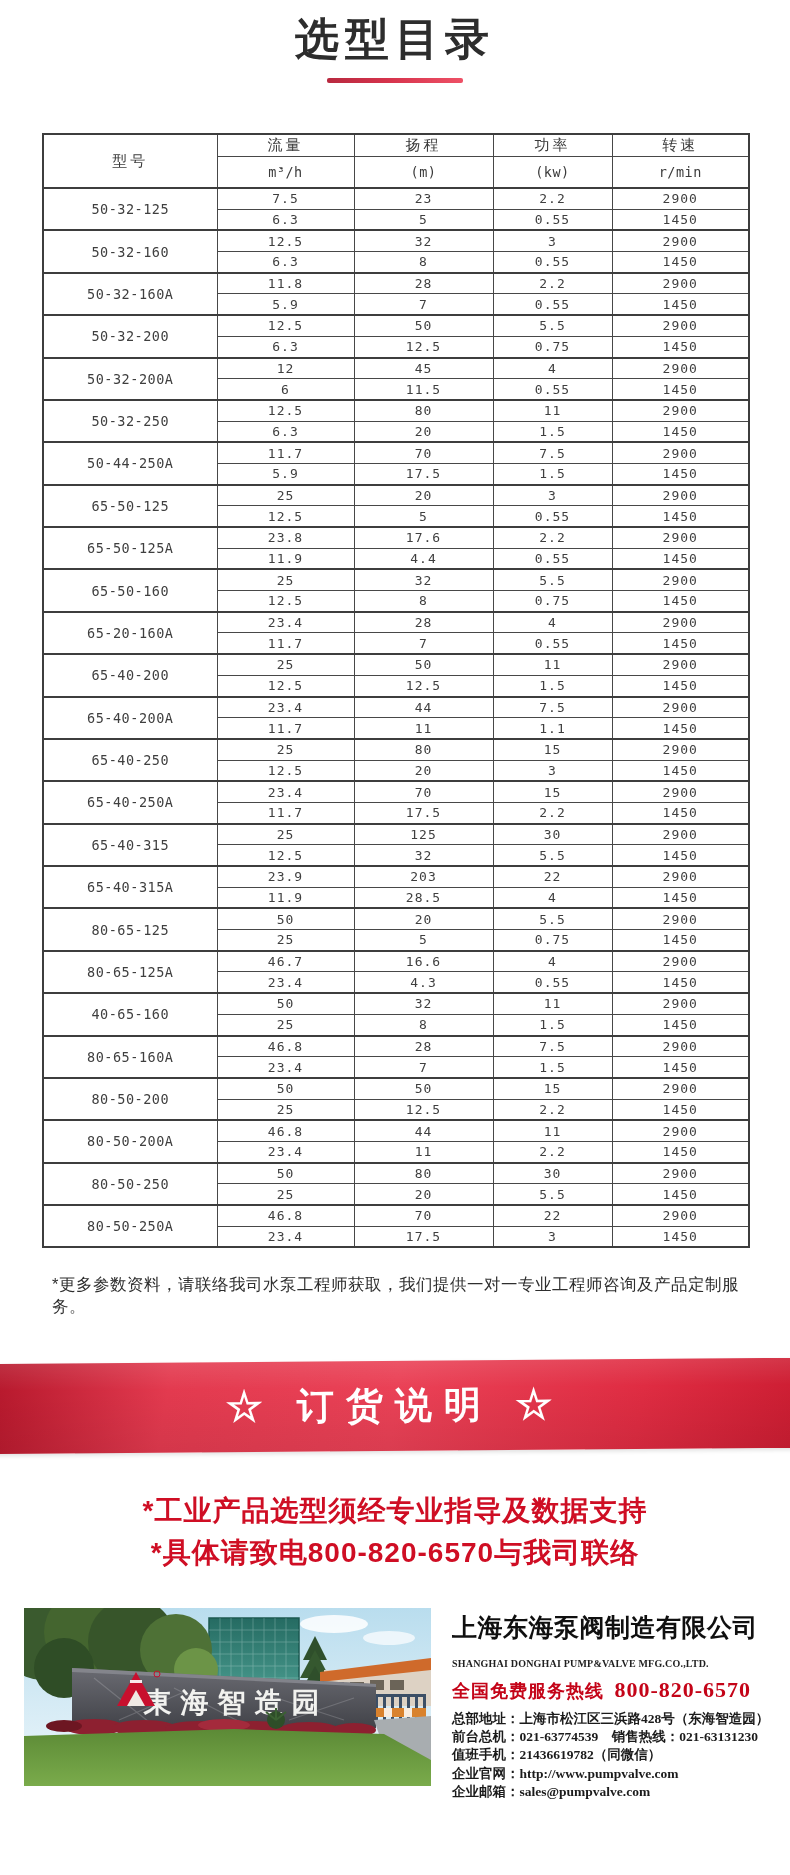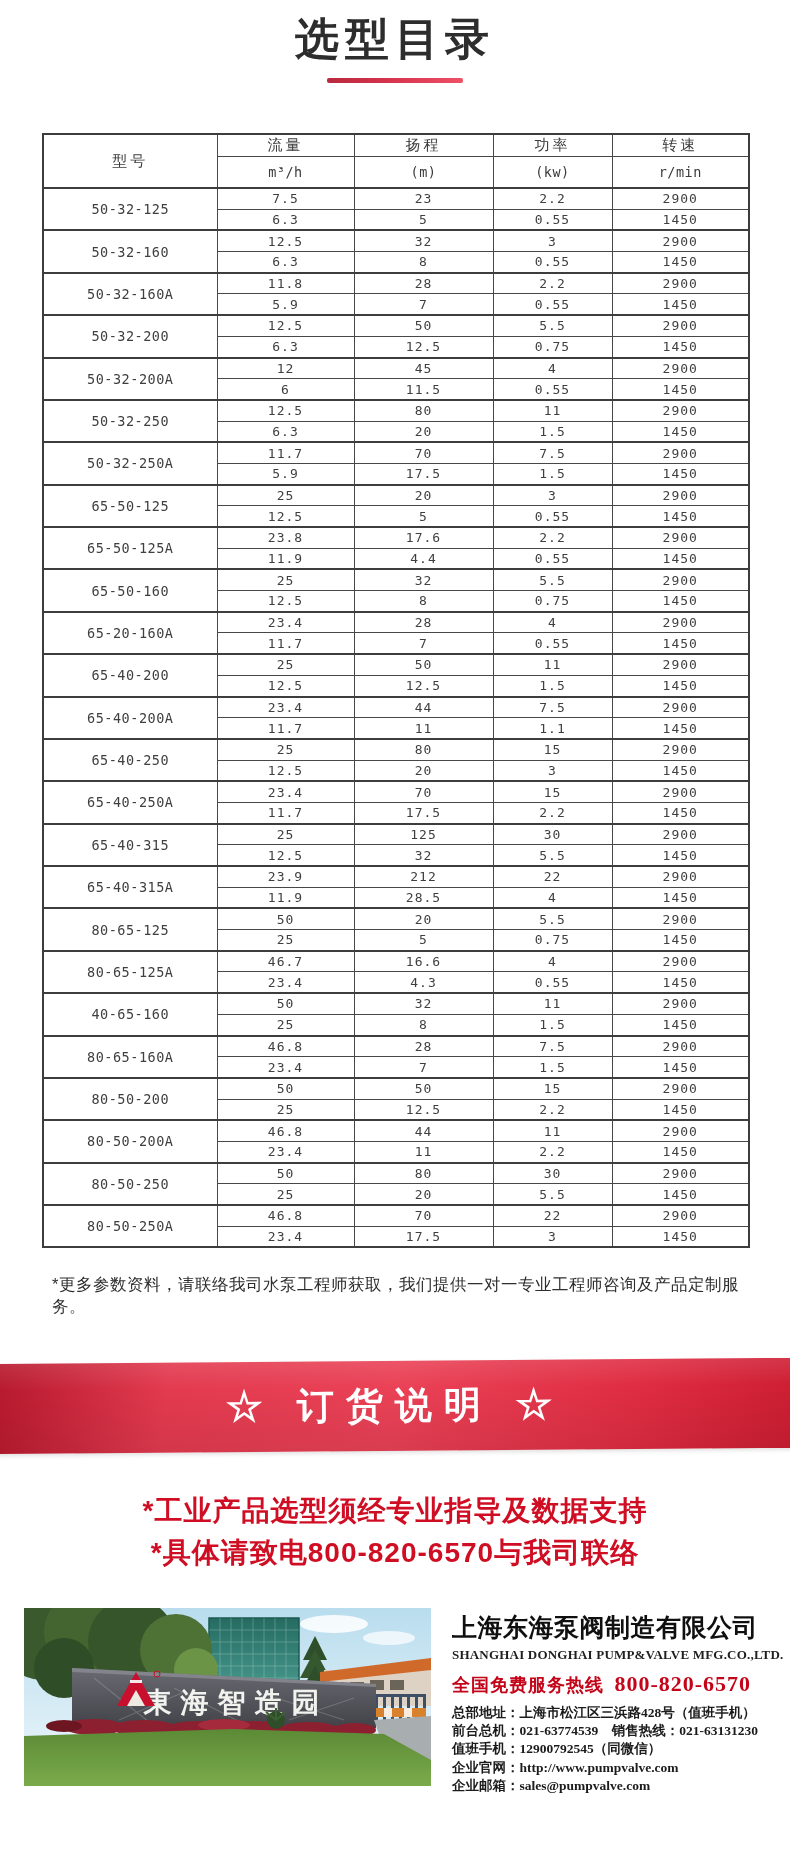--- a/index.html
+++ b/index.html
@@ -77,22 +77,22 @@
   .factory-photo {
     position:absolute; top:1608px; left:24px; width:447px; height:178px;
     overflow:hidden;
   }
   .footer-info { position:absolute; top:1611px; left:452px; width:330px; }
   .company-name-cn {
     font-size:25px; font-weight:900; color:#0f0f0f; letter-spacing:0.5px;
     white-space:nowrap;
   }
   .company-name-en {
-    margin-top:3px; font-family:"Liberation Serif", serif; font-weight:700;
-    font-size:13px; color:#1f1f1f; white-space:nowrap; letter-spacing:0.2px;
+    margin-top:14px; font-family:"Liberation Serif", serif; font-weight:700;
+    font-size:10px; color:#1f1f1f; white-space:nowrap; letter-spacing:0.2px;
   }
   .hotline { margin-top:8px; color:#c40418; white-space:nowrap; }
   .hotline .hl-label { font-size:18px; font-weight:800; letter-spacing:1px; }
   .hotline .hl-number { font-size:22px; font-weight:800;
     font-family:"Liberation Serif", serif; letter-spacing:1px; margin-left:6px; }
   .info-lines { margin-top:7px; }
   .info-line {
     font-family:"Liberation Serif", serif; font-weight:700;
     font-size:13.5px; line-height:18.2px; color:#1b1b1b; white-space:nowrap;
   }
@@ -214,21 +214,21 @@
           </tr>
           <tr>
             <td>6.3</td>
             <td>20</td>
             <td>1.5</td>
             <td>1450</td>
           </tr>
         </tbody>
         <tbody>
           <tr>
-            <td rowspan="2" class="model-cell">50-32-250A</td>
+            <td rowspan="2" class="model-cell">50-44-250A</td>
             <td>11.7</td>
             <td>70</td>
             <td>7.5</td>
             <td>2900</td>
           </tr>
           <tr>
             <td>5.9</td>
             <td>17.5</td>
             <td>1.5</td>
             <td>1450</td>
@@ -366,21 +366,21 @@
             <td>12.5</td>
             <td>32</td>
             <td>5.5</td>
             <td>1450</td>
           </tr>
         </tbody>
         <tbody>
           <tr>
             <td rowspan="2" class="model-cell">65-40-315A</td>
             <td>23.9</td>
-            <td>212</td>
+            <td>203</td>
             <td>22</td>
             <td>2900</td>
           </tr>
           <tr>
             <td>11.9</td>
             <td>28.5</td>
             <td>4</td>
             <td>1450</td>
           </tr>
         </tbody>
@@ -648,21 +648,21 @@
   </div>
 
   <div class="footer-info">
     <div class="company-name-cn">上海东海泵阀制造有限公司</div>
     <div class="company-name-en">SHANGHAI DONGHAI PUMP&amp;VALVE MFG.CO.,LTD.</div>
     <div class="hotline">
       <span class="hl-label">全国免费服务热线</span>
       <span class="hl-number">800-820-6570</span>
     </div>
     <div class="info-lines">
-      <div class="info-line">总部地址：上海市松江区三浜路428号（值班手机）</div>
+      <div class="info-line">总部地址：上海市松江区三浜路428号（东海智造园）</div>
       <div class="info-line">前台总机：021-63774539　销售热线：021-63131230</div>
-      <div class="info-line">值班手机：12900792545（同微信）</div>
+      <div class="info-line">值班手机：21436619782（同微信）</div>
       <div class="info-line">企业官网：http://www.pumpvalve.com</div>
       <div class="info-line">企业邮箱：sales@pumpvalve.com</div>
     </div>
   </div>
 
 </div>
 
 </body></html>

